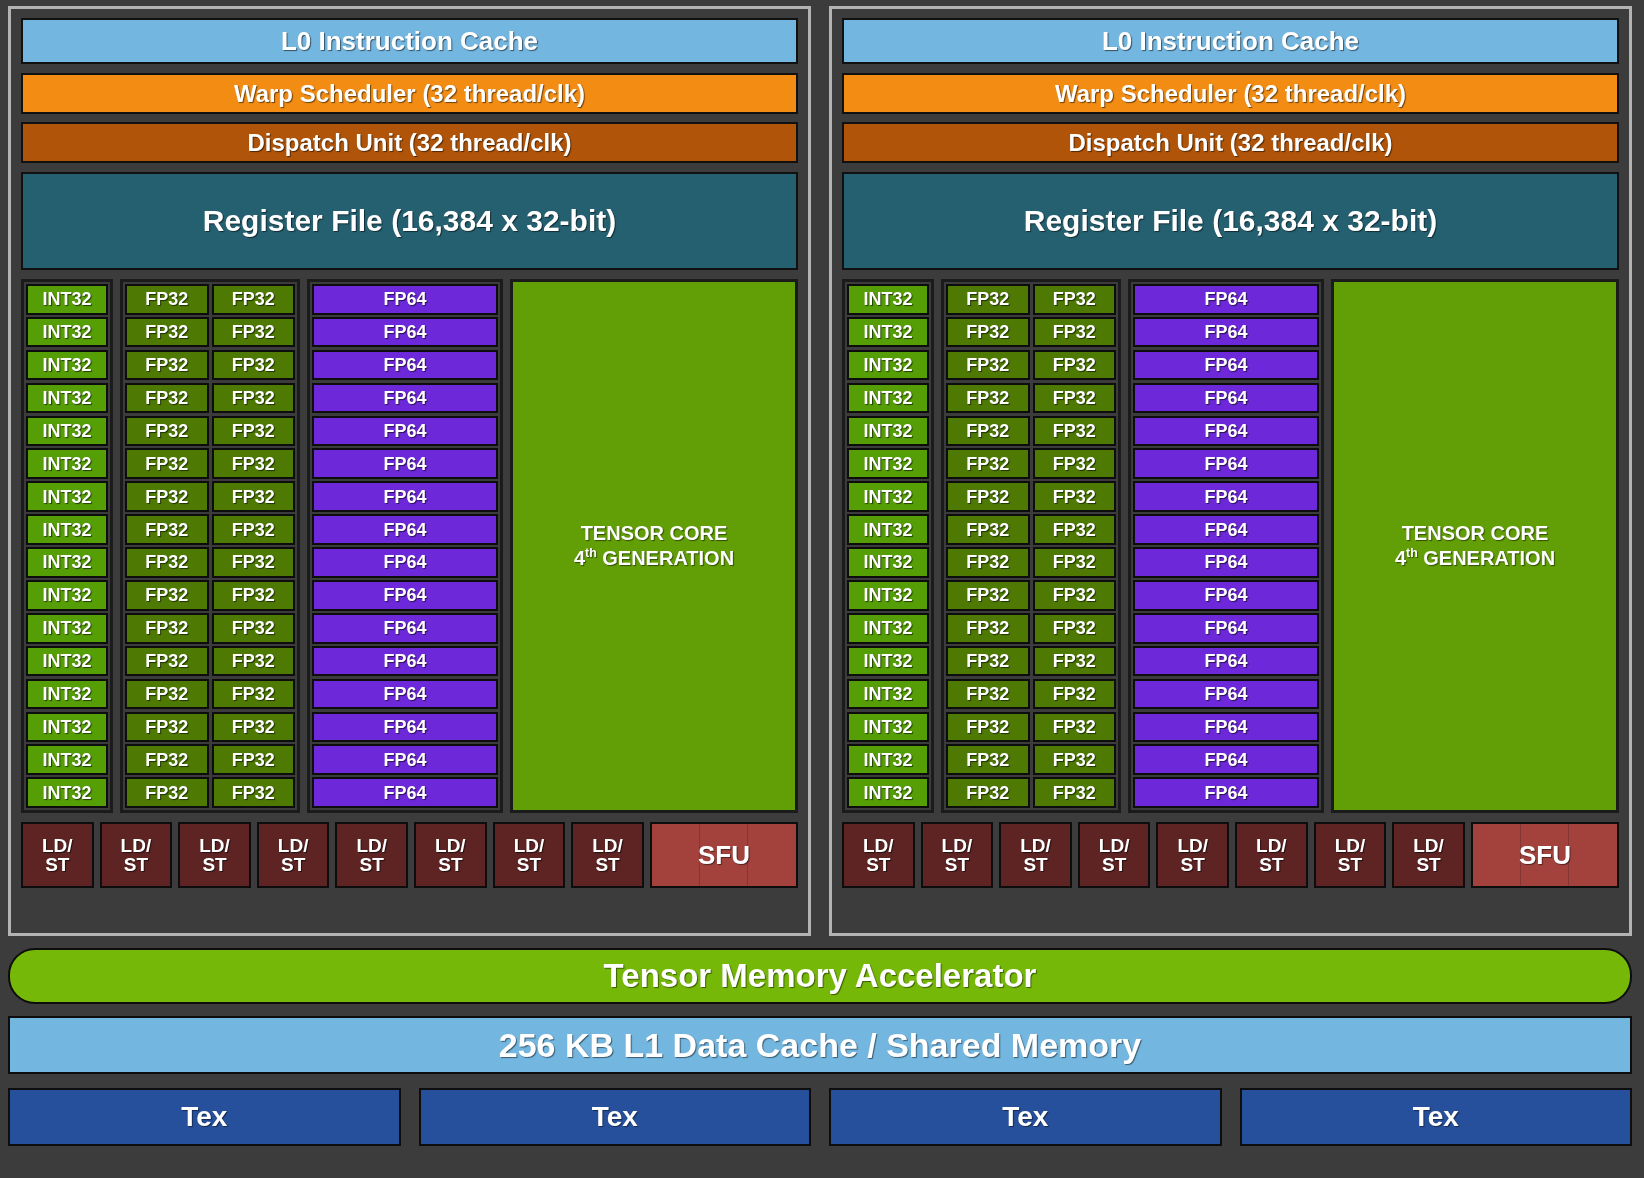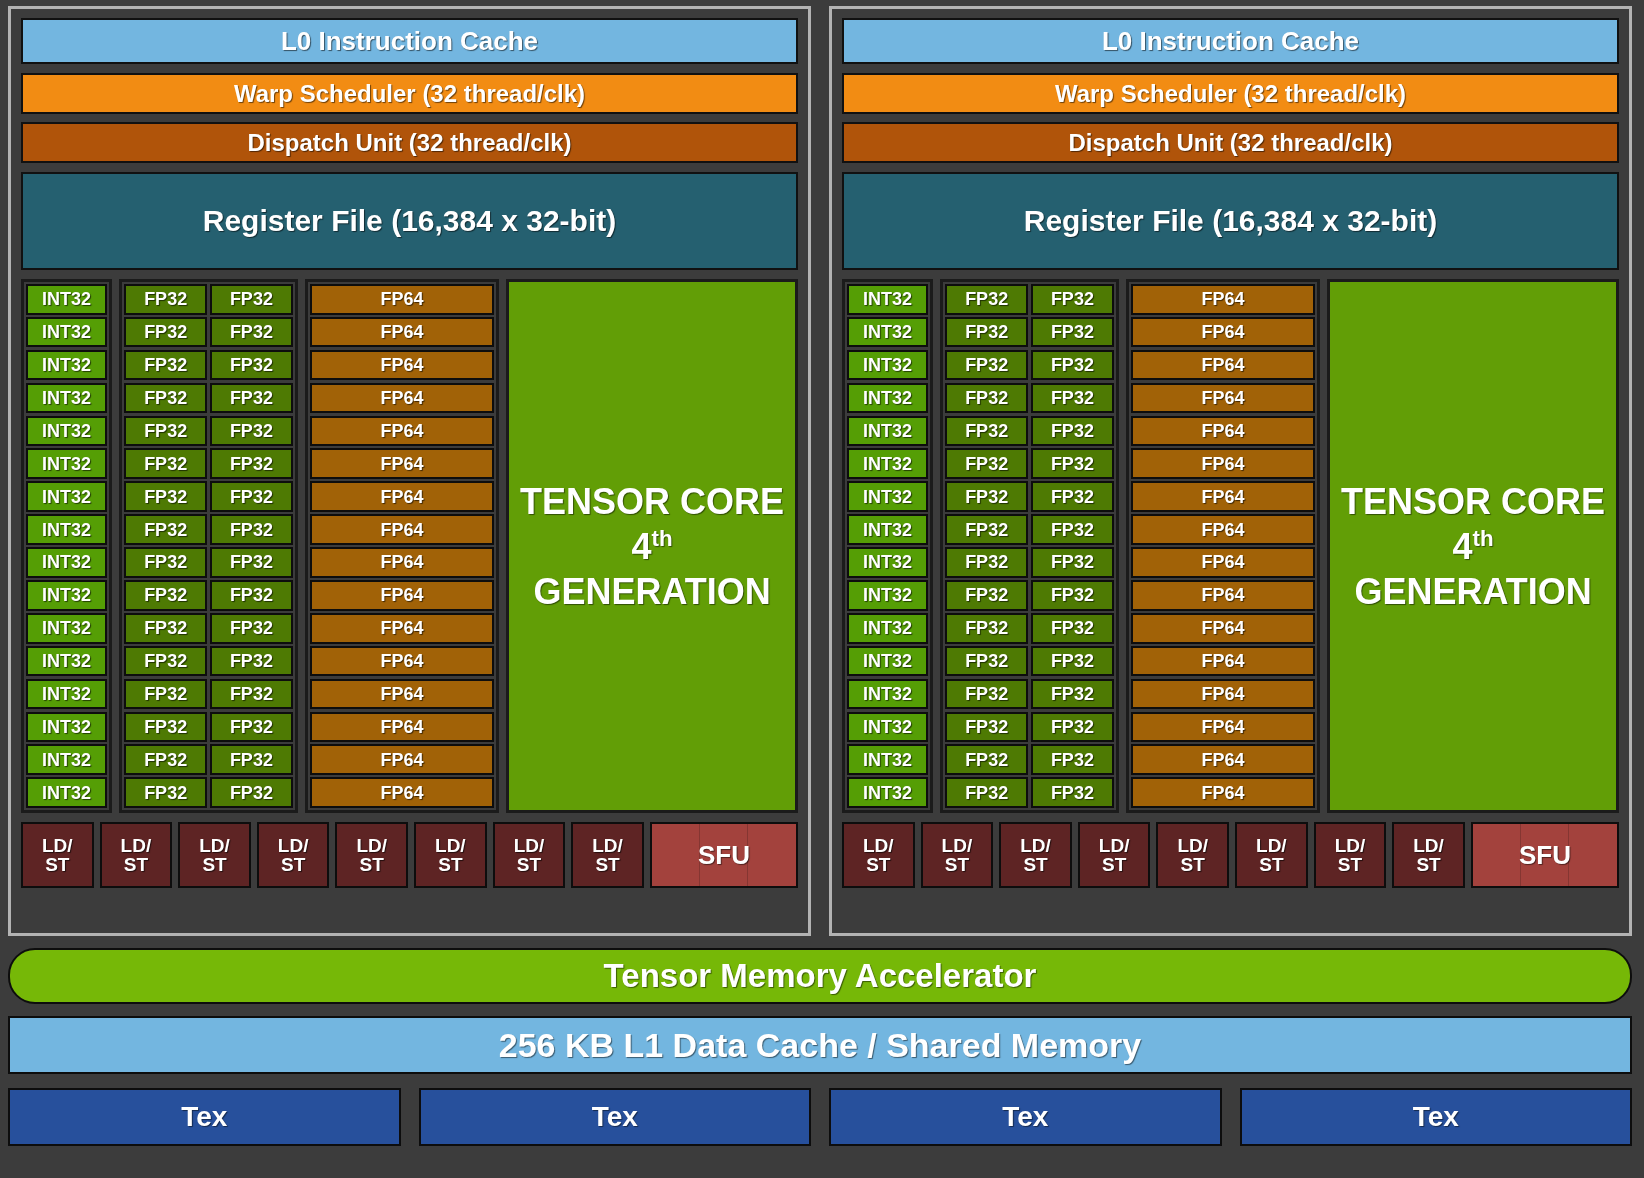--- a/index.html
+++ b/index.html
@@ -121,32 +121,32 @@
     align-items: center;
     justify-content: center;
     color: #ffffff;
     font-size: 18px;
     font-weight: bold;
     text-shadow: 1px 1px 1px rgba(0,0,0,0.6);
     line-height: 1;
   }
   .cell-int32 { background: #559e05; }
   .cell-fp32  { background: #4e7a03; }
-  .cell-fp64  { background: #a16207; }
+  .cell-fp64  { background: #6d28d9; }
 
   .tensor-core {
     flex: 1 1 auto;
     background: #629e06;
     border: 3px solid #1b1b1b;
     box-sizing: border-box;
     display: flex;
     align-items: center;
     justify-content: center;
     color: #ffffff;
-    font-size: 36px;
+    font-size: 20px;
     font-weight: bold;
     text-align: center;
     line-height: 1.25;
     text-shadow: 1px 1px 1px rgba(0,0,0,0.5);
   }
   .tensor-core sup {
     font-size: 0.62em;
     vertical-align: super;
     line-height: 0;
   }

